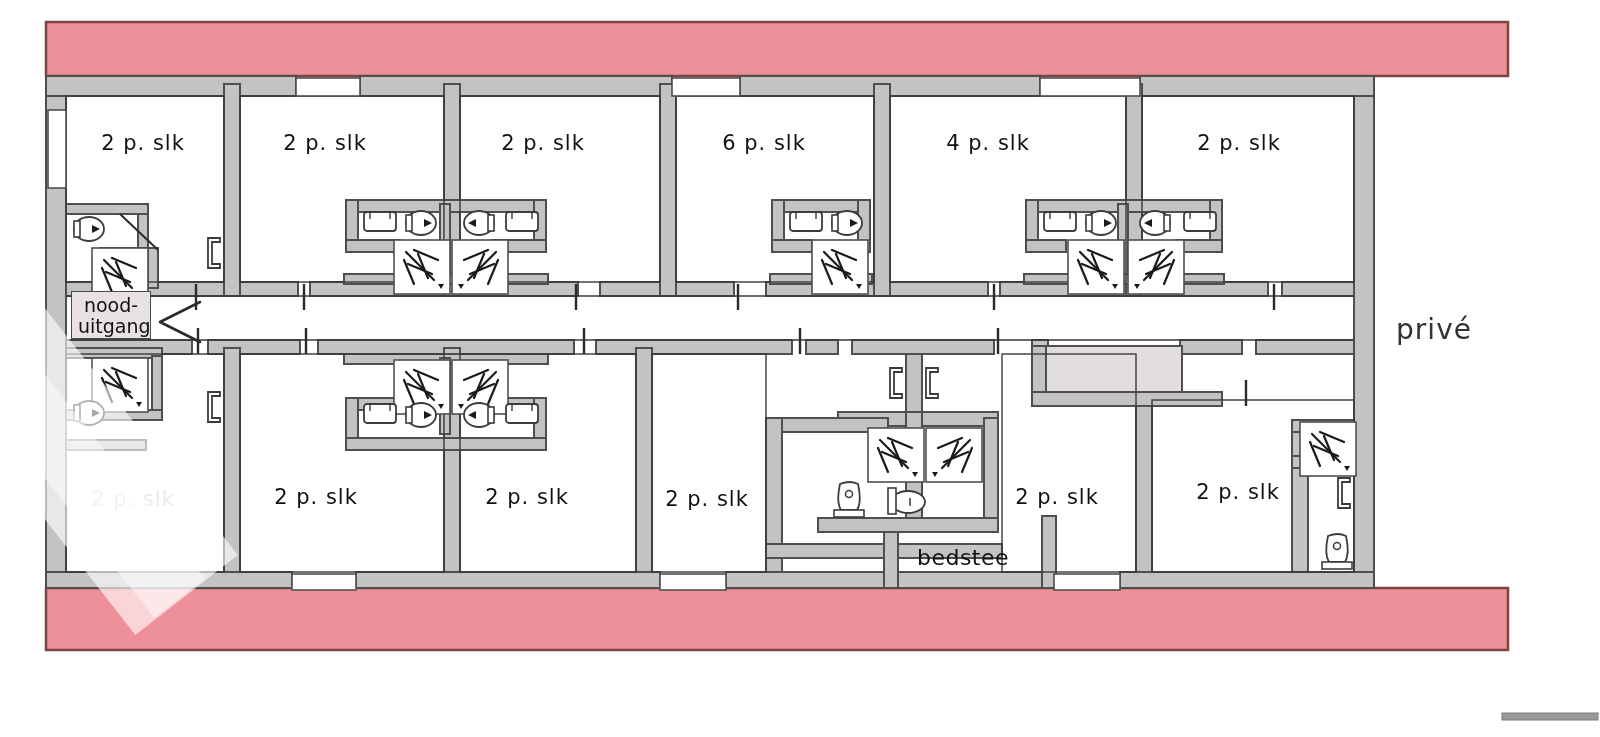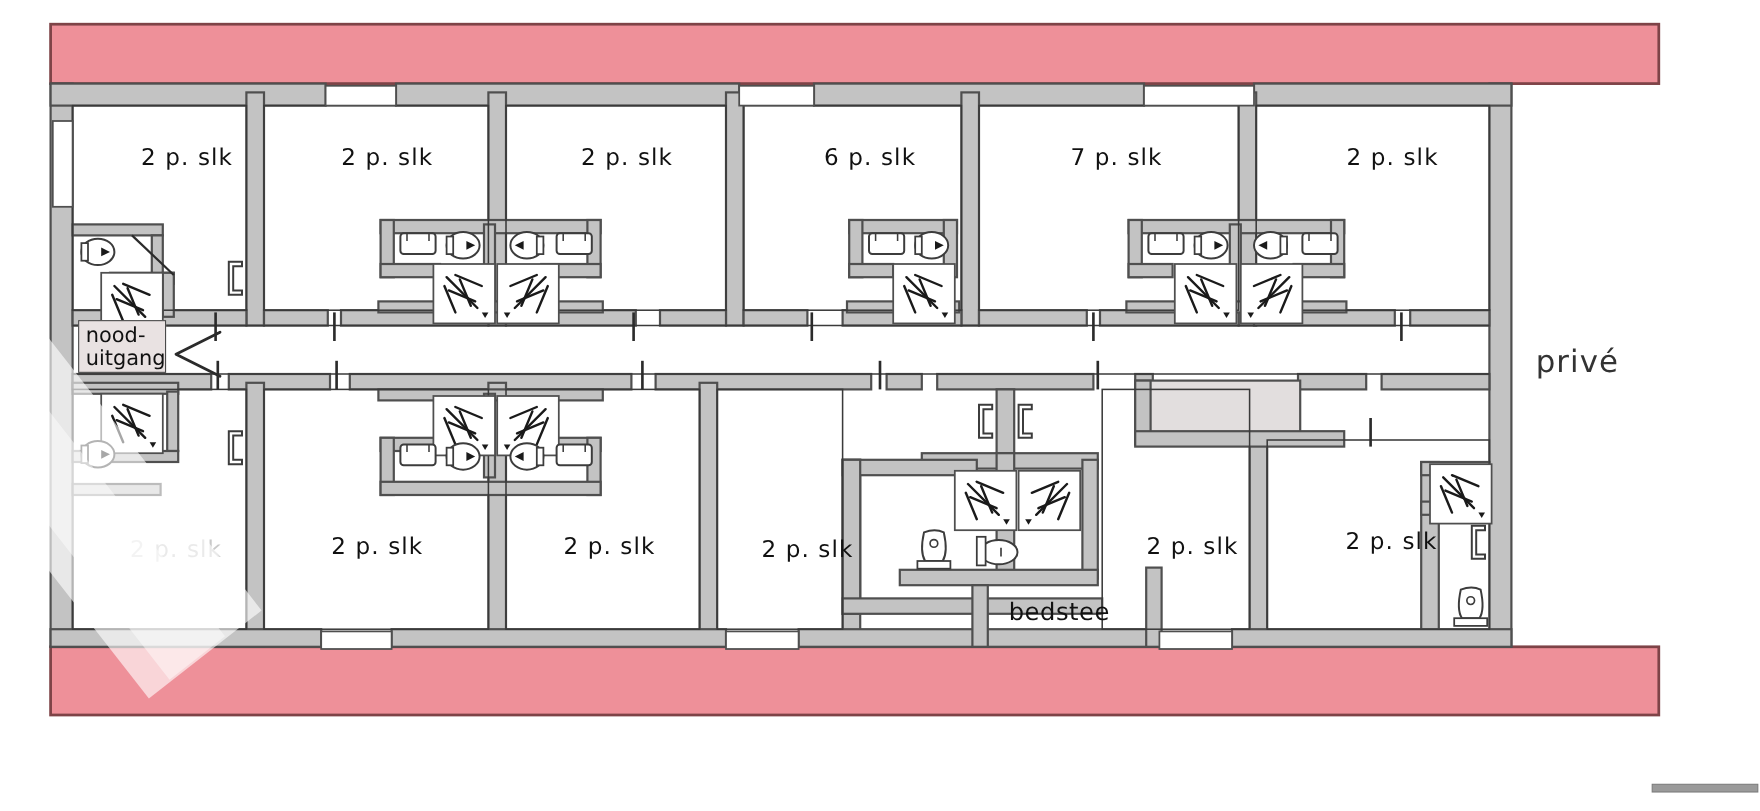--- a/index.html
+++ b/index.html
@@ -24,33 +24,33 @@
   }
   .roomlabel {
     position: absolute;
     font-family: "DejaVu Sans", sans-serif;
     font-size: 21px;
     color: #111111;
     letter-spacing: 1px;
     white-space: nowrap;
     transform: translate(-50%, -50%);
     pointer-events: none;
-    margin-left: 27px;
   }
   .roomlabel.faded { color: #c9c9c9; }
   .exitbox {
     position: absolute;
     background: #e9e2e2;
     border: 1.5px solid #4a4a4a;
     font-family: "DejaVu Sans", sans-serif;
     font-size: 19px;
     line-height: 21px;
     color: #111111;
     padding: 3px 6px 4px 6px;
     box-sizing: border-box;
+    text-align: center;
   }
   .privelabel {
     position: absolute;
     font-family: "DejaVu Sans", sans-serif;
     font-size: 28px;
     color: #333333;
     letter-spacing: 1px;
     transform: translate(-50%, -50%);
   }
   .bedsteelabel {
@@ -367,21 +367,21 @@
     <g>
       <rect x="1502" y="713" width="96" height="7" fill="#9a9a9a" stroke="#7d7d7d" stroke-width="1"></rect>
     </g>
   </svg>
 
   <div>
     <div class="roomlabel" style="left:143px; top:143px;">2 p. slk</div>
     <div class="roomlabel" style="left:325px; top:143px;">2 p. slk</div>
     <div class="roomlabel" style="left:543px; top:143px;">2 p. slk</div>
     <div class="roomlabel" style="left:764px; top:143px;">6 p. slk</div>
-    <div class="roomlabel" style="left:988px; top:143px;">7 p. slk</div>
+    <div class="roomlabel" style="left:988px; top:143px;">4 p. slk</div>
     <div class="roomlabel" style="left:1239px; top:143px;">2 p. slk</div>
   </div>
 
   <div>
     <div class="roomlabel faded" style="left:133px; top:499px;">2 p. slk</div>
     <div class="roomlabel" style="left:316px; top:497px;">2 p. slk</div>
     <div class="roomlabel" style="left:527px; top:497px;">2 p. slk</div>
     <div class="roomlabel" style="left:707px; top:499px;">2 p. slk</div>
     <div class="roomlabel" style="left:1057px; top:497px;">2 p. slk</div>
     <div class="roomlabel" style="left:1238px; top:492px;">2 p. slk</div>

